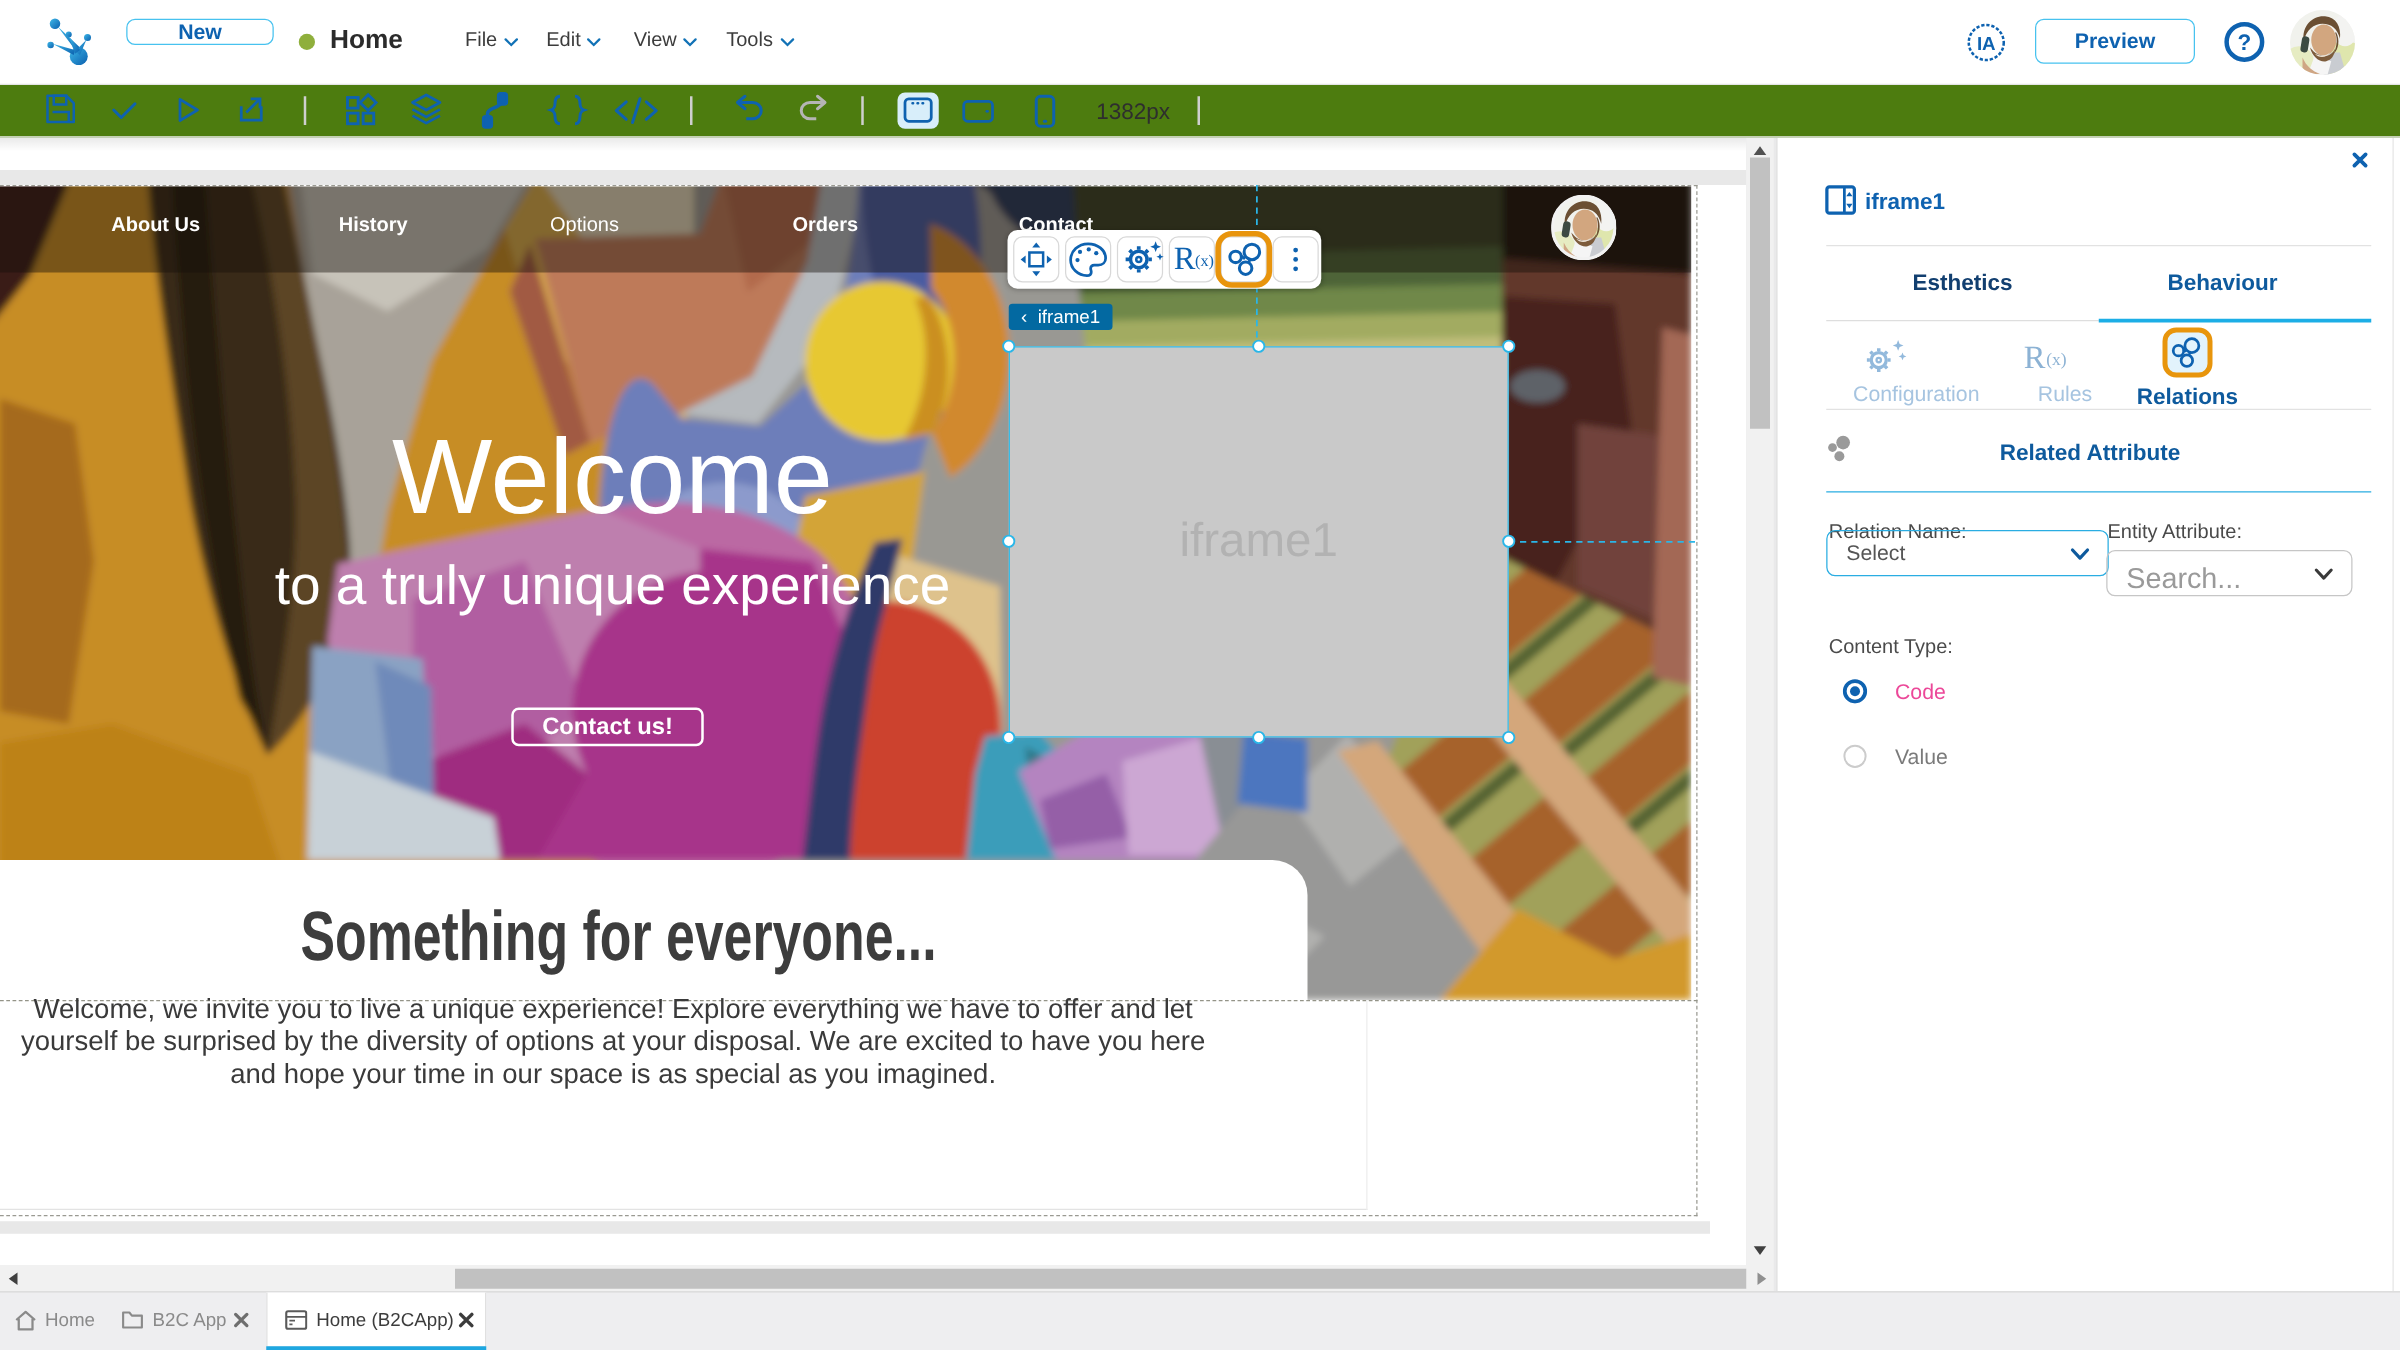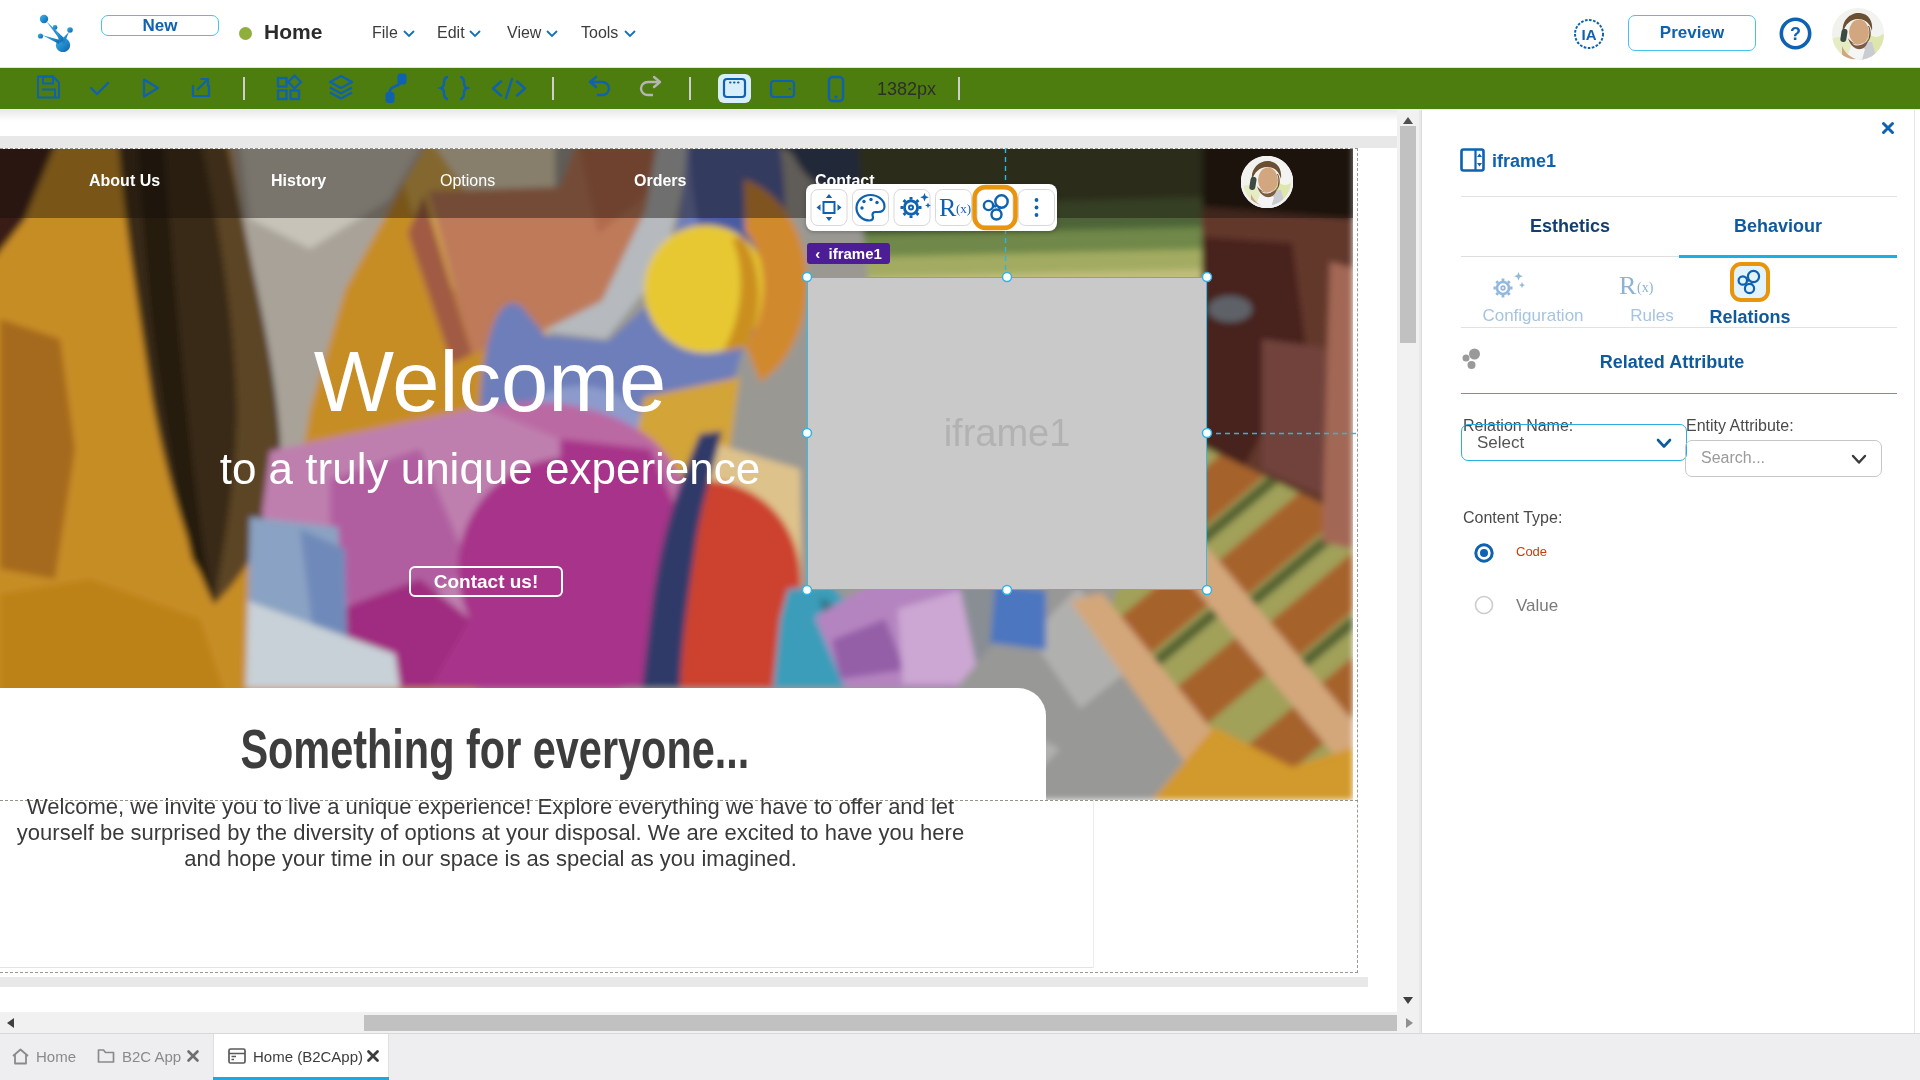--- a/index.html
+++ b/index.html
@@ -210,21 +210,21 @@
         <circle cx="207" cy="7" r="4.5"></circle>
         <circle cx="407" cy="7" r="4.5"></circle>
         <circle cx="7" cy="163" r="4.5"></circle>
         <circle cx="407" cy="163" r="4.5"></circle>
         <circle cx="7" cy="320" r="4.5"></circle>
         <circle cx="207" cy="320" r="4.5"></circle>
         <circle cx="407" cy="320" r="4.5"></circle>
       </g>
     </svg>
 
-    <div class="abs" style="left:807px;top:243px;width:83px;height:21px;background:#4c1d95;border-radius:3px;color:#fff;font-size:15px;font-weight:bold;text-align:center;line-height:21px;">‹&nbsp; iframe1</div>
+    <div class="abs" style="left:807px;top:243px;width:83px;height:21px;background:#0369a1;border-radius:3px;color:#fff;font-size:15px;font-weight:normal;text-align:center;line-height:21px;">‹&nbsp; iframe1</div>
 
     <div class="abs" style="left:806px;top:184px;width:251px;height:47px;background:#fff;border-radius:8px;box-shadow:0 1px 4px rgba(0,0,0,0.25);"></div>
     <svg class="abs" style="left:806px;top:184px" width="251" height="47" viewBox="0 0 251 47">
       <g fill="#fff" stroke="#d8d8d8" stroke-width="1">
         <rect x="5" y="5.5" width="36" height="36" rx="7"></rect>
         <rect x="46.5" y="5.5" width="36" height="36" rx="7"></rect>
         <rect x="88" y="5.5" width="36" height="36" rx="7"></rect>
         <rect x="129.5" y="5.5" width="36" height="36" rx="7"></rect>
         <rect x="171" y="5.5" width="36" height="36" rx="7"></rect>
         <rect x="212.5" y="5.5" width="36" height="36" rx="7"></rect>
@@ -383,31 +383,31 @@
     
     <div class="abs" style="left:41px;top:307px;font-size:16px;color:#4a4a4a;">Relation Name:</div>
     <div class="abs" style="left:264px;top:307px;font-size:16px;color:#4a4a4a;">Entity Attribute:</div>
     <div class="abs" style="left:39px;top:314px;width:226px;height:37px;border:1.5px solid #2aade2;border-radius:7px;">
       <span style="position:absolute;left:15px;top:8px;font-size:17px;color:#555;">Select</span>
       <svg style="position:absolute;right:14px;top:13px" width="16" height="11" viewBox="0 0 16 11">
         <path d="M2 2 L8 8.5 L14 2" stroke="#0e5a9d" stroke-width="2.6" fill="none" stroke-linecap="round" stroke-linejoin="round"></path>
       </svg>
     </div>
     <div class="abs" style="left:263px;top:330px;width:197px;height:37px;border:1px solid #c6c6c6;border-radius:7px;">
-      <span style="position:absolute;left:15px;top:8px;font-size:16px;color:#9a9a9a;">Search...</span>
+      <span style="position:absolute;left:15px;top:8px;font-size:23px;color:#9a9a9a;">Search...</span>
       <svg style="position:absolute;right:14px;top:13px" width="16" height="11" viewBox="0 0 16 11">
         <path d="M2 2 L8 8.5 L14 2" stroke="#3a3a3a" stroke-width="2.4" fill="none" stroke-linecap="round" stroke-linejoin="round"></path>
       </svg>
     </div>
     <div class="abs" style="left:41px;top:399px;font-size:16px;color:#4a4a4a;">Content Type:</div>
     <svg class="abs" style="left:52px;top:433px" width="20" height="20" viewBox="0 0 20 20">
       <circle cx="10" cy="10" r="8.2" fill="none" stroke="#0e62b0" stroke-width="3"></circle>
       <circle cx="10" cy="10" r="4" fill="#0e62b0"></circle>
     </svg>
-    <div class="abs" style="left:94px;top:434px;font-size:13px;color:#c2410c;">Code</div>
+    <div class="abs" style="left:94px;top:434px;font-size:17px;color:#ec4899;">Code</div>
     <svg class="abs" style="left:52px;top:485px" width="20" height="20" viewBox="0 0 20 20">
       <circle cx="10" cy="10" r="8.5" fill="none" stroke="#cccccc" stroke-width="1.6"></circle>
     </svg>
     <div class="abs" style="left:94px;top:486px;font-size:17px;color:#7a7a7a;">Value</div>
     <div class="abs" style="left:492px;top:0;width:1px;height:923px;background:#e6e6e6;"></div>
   </div>
   <div class="abs" id="bottombar">
     <svg style="position:absolute;left:11px;top:13px" width="19" height="19" viewBox="0 0 19 19">
       <path d="M2 9 L9.5 2.5 L17 9 M4 8 V16.5 H15 V8" fill="none" stroke="#8a8a8a" stroke-width="1.8" stroke-linejoin="round"></path>
     </svg>

